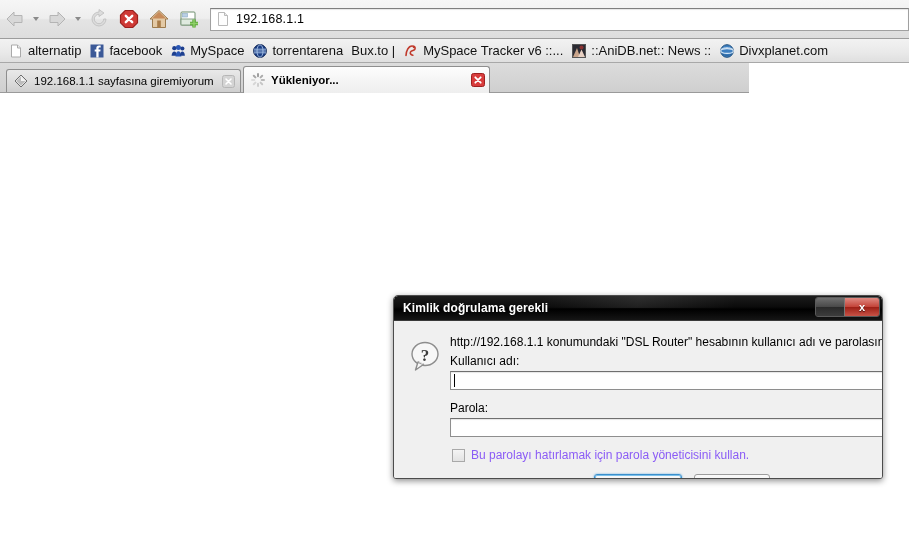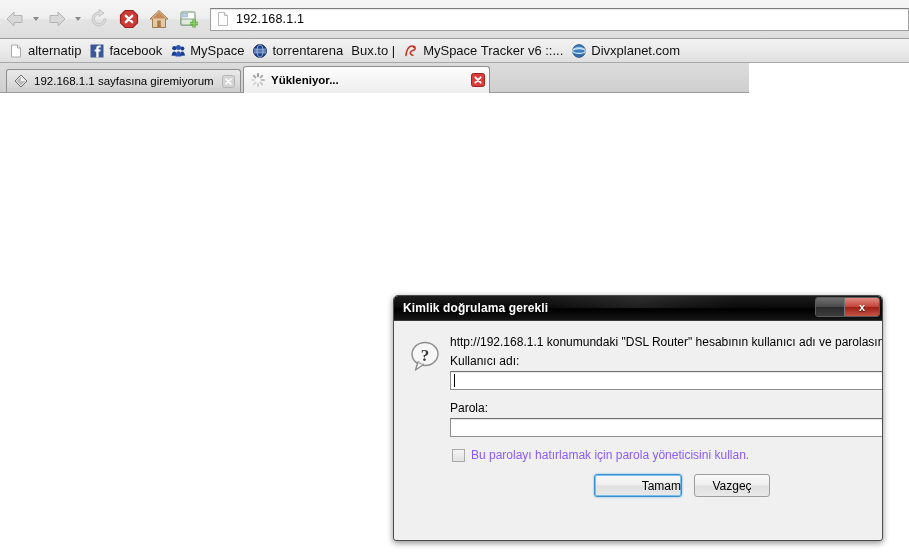--- a/index.html
+++ b/index.html
@@ -168,21 +168,21 @@
     height: 459px;
     background: #ffffff;
   }
 
   
   #auth-dialog {
     position: absolute;
     left: 393px;
     top: 295px;
     width: 490px;
-    height: 246px;
+    height: 184px;
     box-sizing: border-box;
     background: #f0f0f0;
     border: 1px solid #4c4c4c;
     border-radius: 5px 5px 3px 3px;
     box-shadow: 0 2px 6px rgba(0,0,0,0.45);
     overflow: hidden;
     font-family: "Liberation Sans", sans-serif;
   }
   #dlg-titlebar {
     height: 24px;
@@ -433,20 +433,30 @@
   </div>
 
   <div class="bm-item">
     <svg class="bm-ico" viewBox="0 0 16 16">
       <path d="M3 12.5 C3 8 5.5 3 9 3 C11.5 3 12.5 4.5 12 6 C11.4 7.8 8.5 7 7.5 9 C6.8 10.4 7.8 12 9.8 12.3" fill="none" stroke="#c0392b" stroke-width="1.6" stroke-linecap="round"></path>
       <circle cx="11" cy="4" r="1.3" fill="#c0392b"></circle>
     </svg>
     <span class="bm-label">MySpace Tracker v6 ::...</span>
   </div>
 
+  <div class="bm-item">
+    <svg class="bm-ico" viewBox="0 0 16 16">
+      <rect x="1.5" y="1.5" width="13" height="13" fill="#2b2b33"></rect>
+      <path d="M2 14 L6 5 L9 14 Z" fill="#c9a48a"></path>
+      <path d="M7 14 L10.5 6.5 L14 14 Z" fill="#e8d0c2"></path>
+      <circle cx="10.5" cy="4.5" r="2" fill="#8a3030"></circle>
+      <rect x="1.5" y="1.5" width="13" height="13" fill="none" stroke="#555" stroke-width="1"></rect>
+    </svg>
+    <span class="bm-label">::AniDB.net:: News ::</span>
+  </div>
 
   <div class="bm-item">
     <svg class="bm-ico" viewBox="0 0 16 16">
       <circle cx="8" cy="8" r="6.3" fill="#3d7fc1" stroke="#1f4e7c" stroke-width="1"></circle>
       <ellipse cx="8" cy="8" rx="6.3" ry="2.4" fill="none" stroke="#d7e8f7" stroke-width="1.1"></ellipse>
       <path d="M2.2 6.3 C5 4.2 11 4.2 13.8 6.3" fill="none" stroke="#cfe2f3" stroke-width="1"></path>
       <path d="M3 11 C6 12.8 10 12.8 13 11" fill="none" stroke="#2a6298" stroke-width="1"></path>
     </svg>
     <span class="bm-label">Divxplanet.com</span>
   </div>

